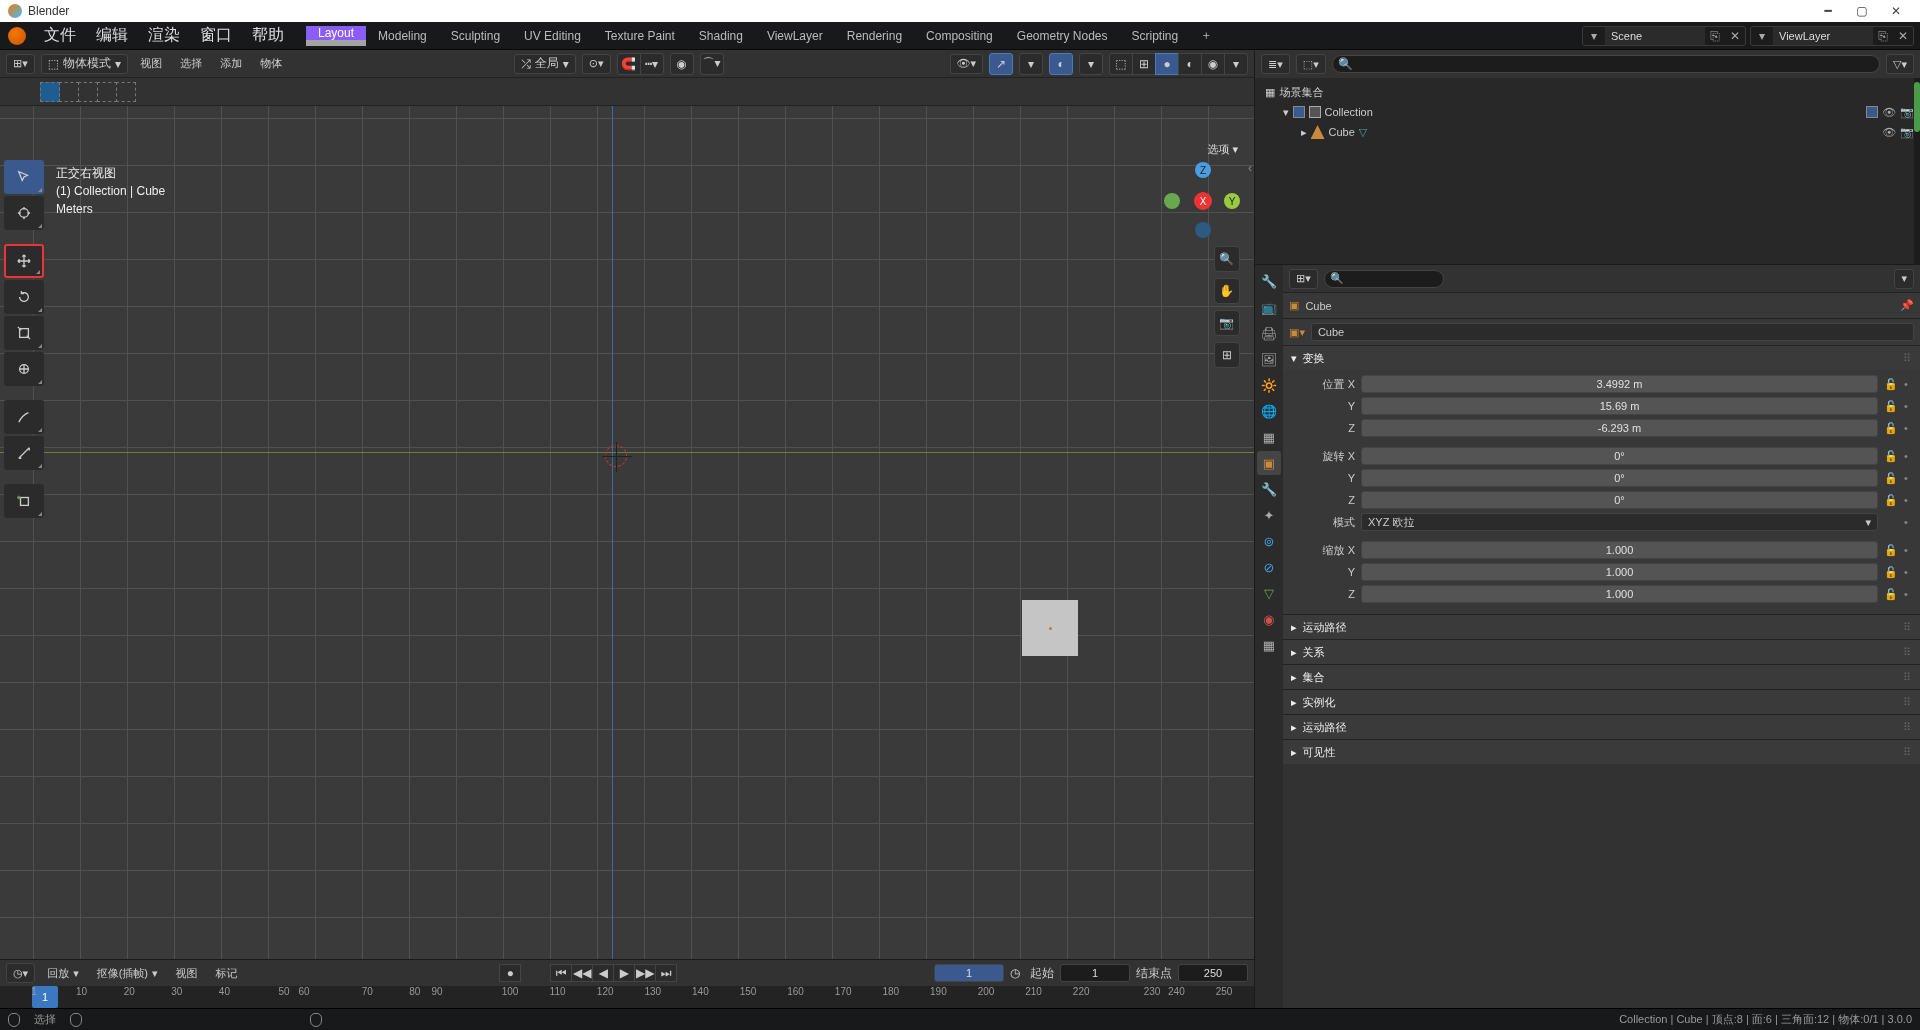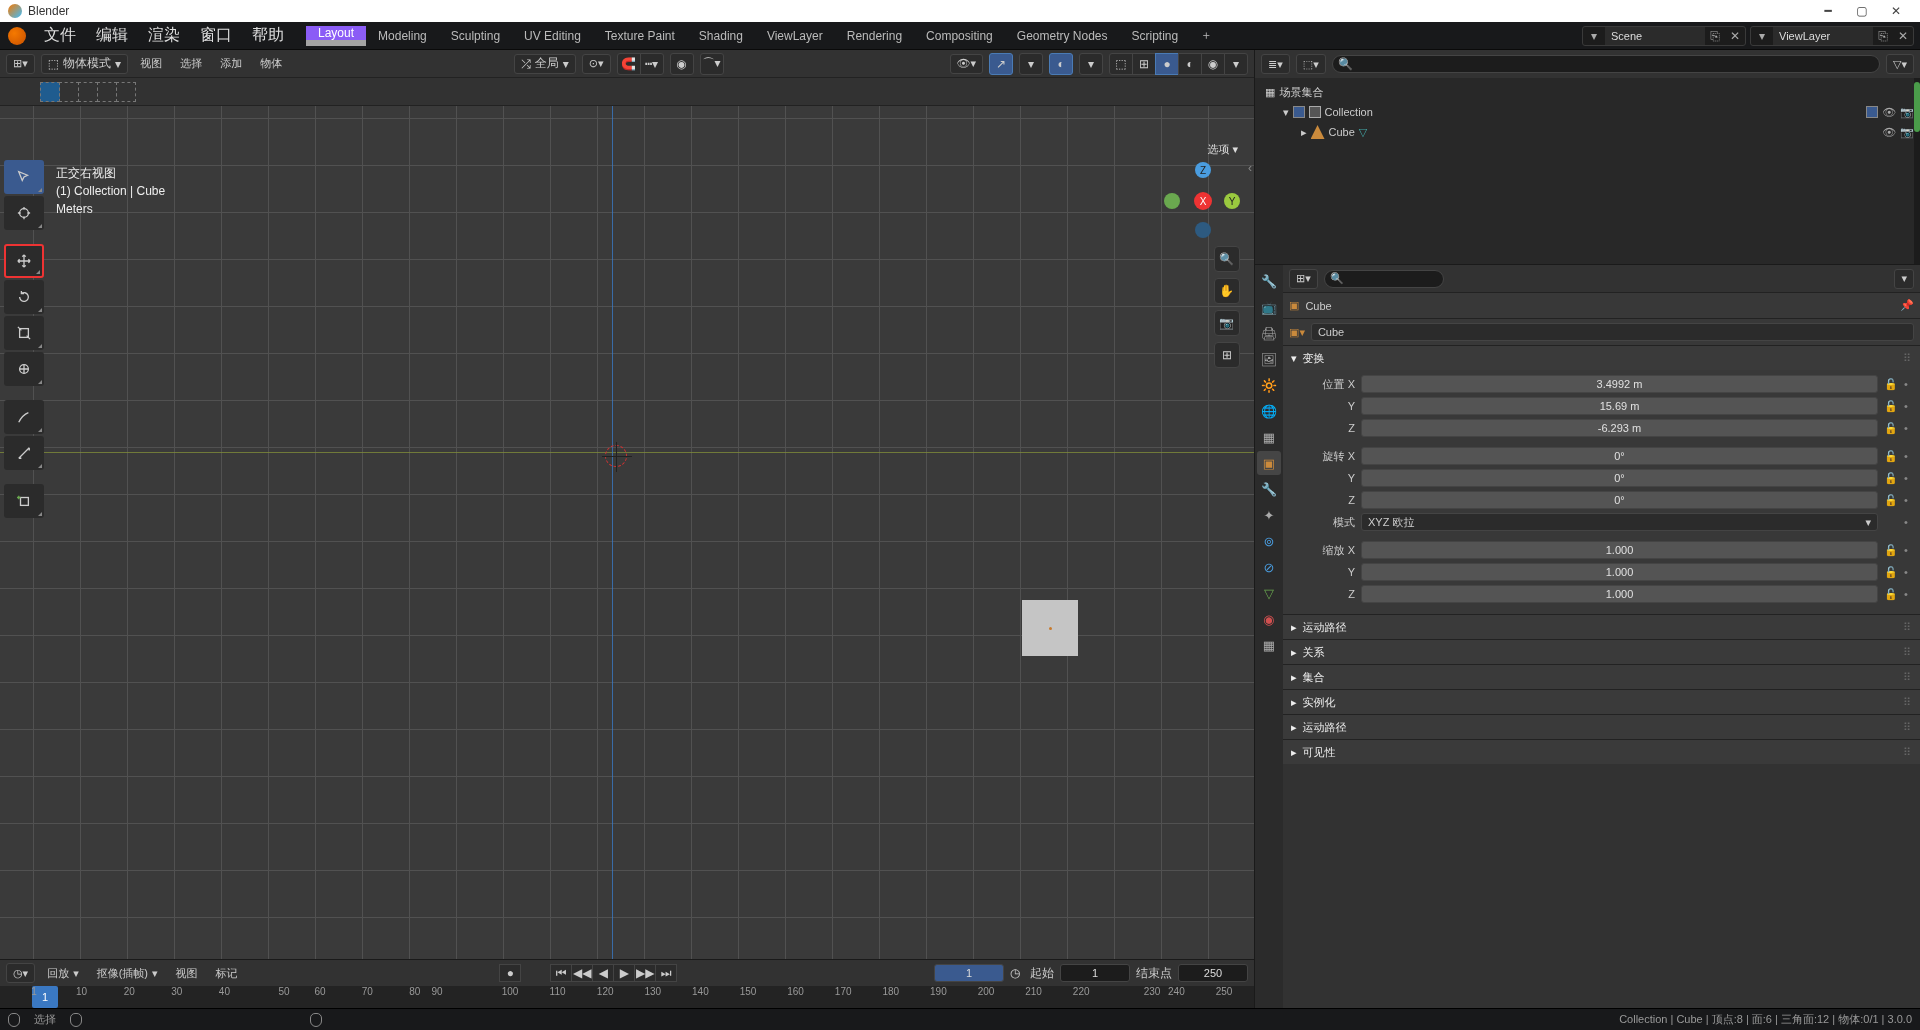--- a/index.html
+++ b/index.html
@@ -365,21 +365,21 @@
         <div class="frame-field">250</div>
       </div>
       <div class="tl-ruler">
         <div class="tl-cursor" style="left:32px">1</div>
       <div class="tl-tick" style="left: 34px;">1</div>
           <div class="tl-tick" style="left: 81.6px;">10</div>
           <div class="tl-tick" style="left: 129.2px;">20</div>
           <div class="tl-tick" style="left: 176.8px;">30</div>
           <div class="tl-tick" style="left: 224.4px;">40</div>
           <div class="tl-tick" style="left: 284px;">50</div>
-          <div class="tl-tick" style="left: 320px;">60</div>
+          <div class="tl-tick" style="left: 304px;">60</div>
           <div class="tl-tick" style="left: 367.2px;">70</div>
           <div class="tl-tick" style="left: 414.8px;">80</div>
           <div class="tl-tick" style="left: 437px;">90</div>
           <div class="tl-tick" style="left: 510px;">100</div>
           <div class="tl-tick" style="left: 557.6px;">110</div>
           <div class="tl-tick" style="left: 605.2px;">120</div>
           <div class="tl-tick" style="left: 652.8px;">130</div>
           <div class="tl-tick" style="left: 700.4px;">140</div>
           <div class="tl-tick" style="left: 748px;">150</div>
           <div class="tl-tick" style="left: 795.6px;">160</div>

